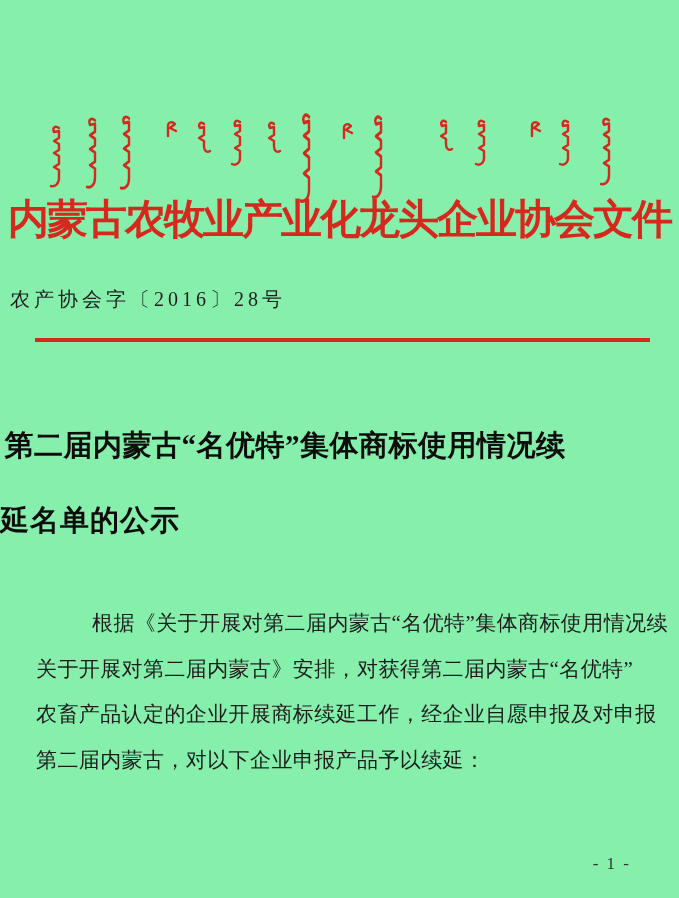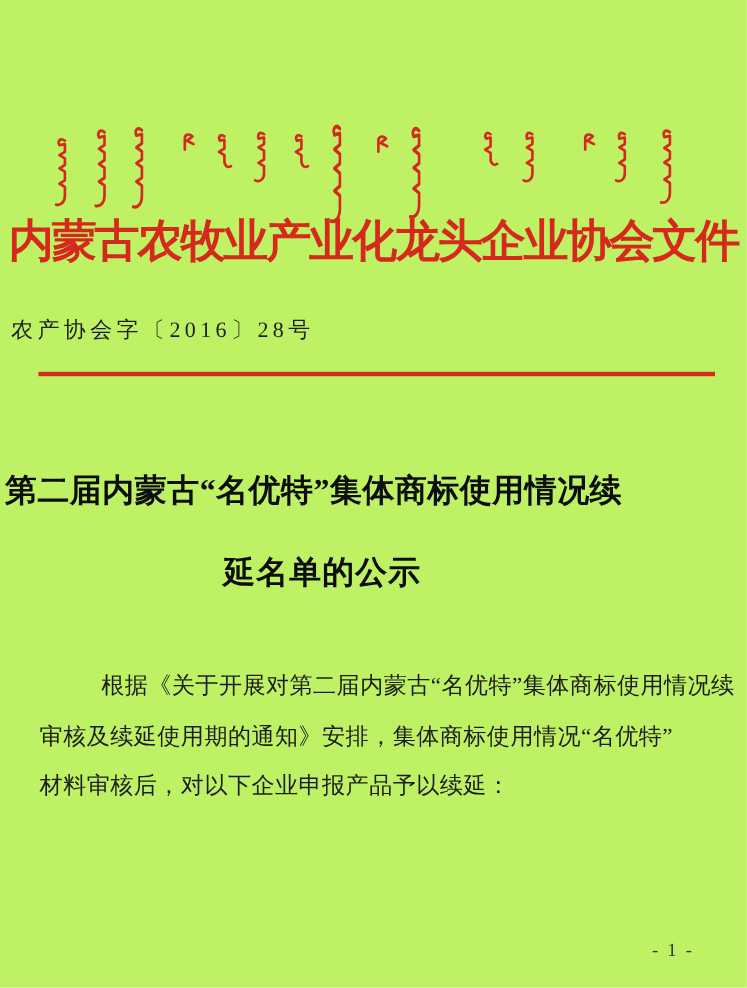--- a/index.html
+++ b/index.html
@@ -1,19 +1,19 @@
 <!DOCTYPE html>
 <html><head>
 <meta charset="utf-8">
 <style>
   html,body{margin:0;padding:0;background:#ffffff;}
   .page{
     position:relative;
     width:679px;height:898px;
-    background:#bef264;
+    background:#86efac;
     overflow:hidden;
     font-family:"Liberation Serif","DejaVu Serif",serif;
   }
   .mongolian{
     position:absolute;left:38px;top:110px;width:604px;height:96px;
   }
   .assoc-title{
     position:absolute;top:192px;left:0;width:679px;
     text-align:center;
     font-size:41px;font-weight:bold;
@@ -31,21 +31,20 @@
     background:#d5291d;
   }
   .main-title-l1{
     position:absolute;top:426px;left:0;width:570px;
     text-align:center;
     font-size:29px;font-weight:bold;color:#0d0d0d;
     white-space:nowrap;letter-spacing:0.5px;
   }
   .main-title-l2{
     position:absolute;top:501px;left:0;width:586px;
-    text-align:center;
     font-size:29px;font-weight:bold;color:#0d0d0d;
     white-space:nowrap;letter-spacing:1px;
   }
   .body-para{
     position:absolute;top:601px;left:36px;width:612px;
     font-size:21px;line-height:45.5px;color:#1c1c1c;
     letter-spacing:0.4px;
   }
   .body-line{white-space:nowrap;}
   .body-line:first-child{text-indent:56px;}
@@ -97,19 +96,20 @@
   <div class="doc-number">农产协会字〔2016〕28号</div>
 
   <div class="red-rule"></div>
 
   <div class="main-title-l1">第二届内蒙古“名优特”集体商标使用情况续</div>
 
   <div class="main-title-l2">延名单的公示</div>
 
   <div class="body-para">
     <div class="body-line">根据《关于开展对第二届内蒙古“名优特”集体商标使用情况续</div>
-    <div class="body-line">审核及续延使用期的通知》安排，集体商标使用情况“名优特”</div>
-    <div class="body-line">材料审核后，对以下企业申报产品予以续延：</div>
+    <div class="body-line">关于开展对第二届内蒙古》安排，对获得第二届内蒙古“名优特”</div>
+    <div class="body-line">农畜产品认定的企业开展商标续延工作，经企业自愿申报及对申报</div>
+    <div class="body-line">第二届内蒙古，对以下企业申报产品予以续延：</div>
   </div>
 
   <div class="page-num">- 1 -</div>
 
 </div>
 
 </body></html>

